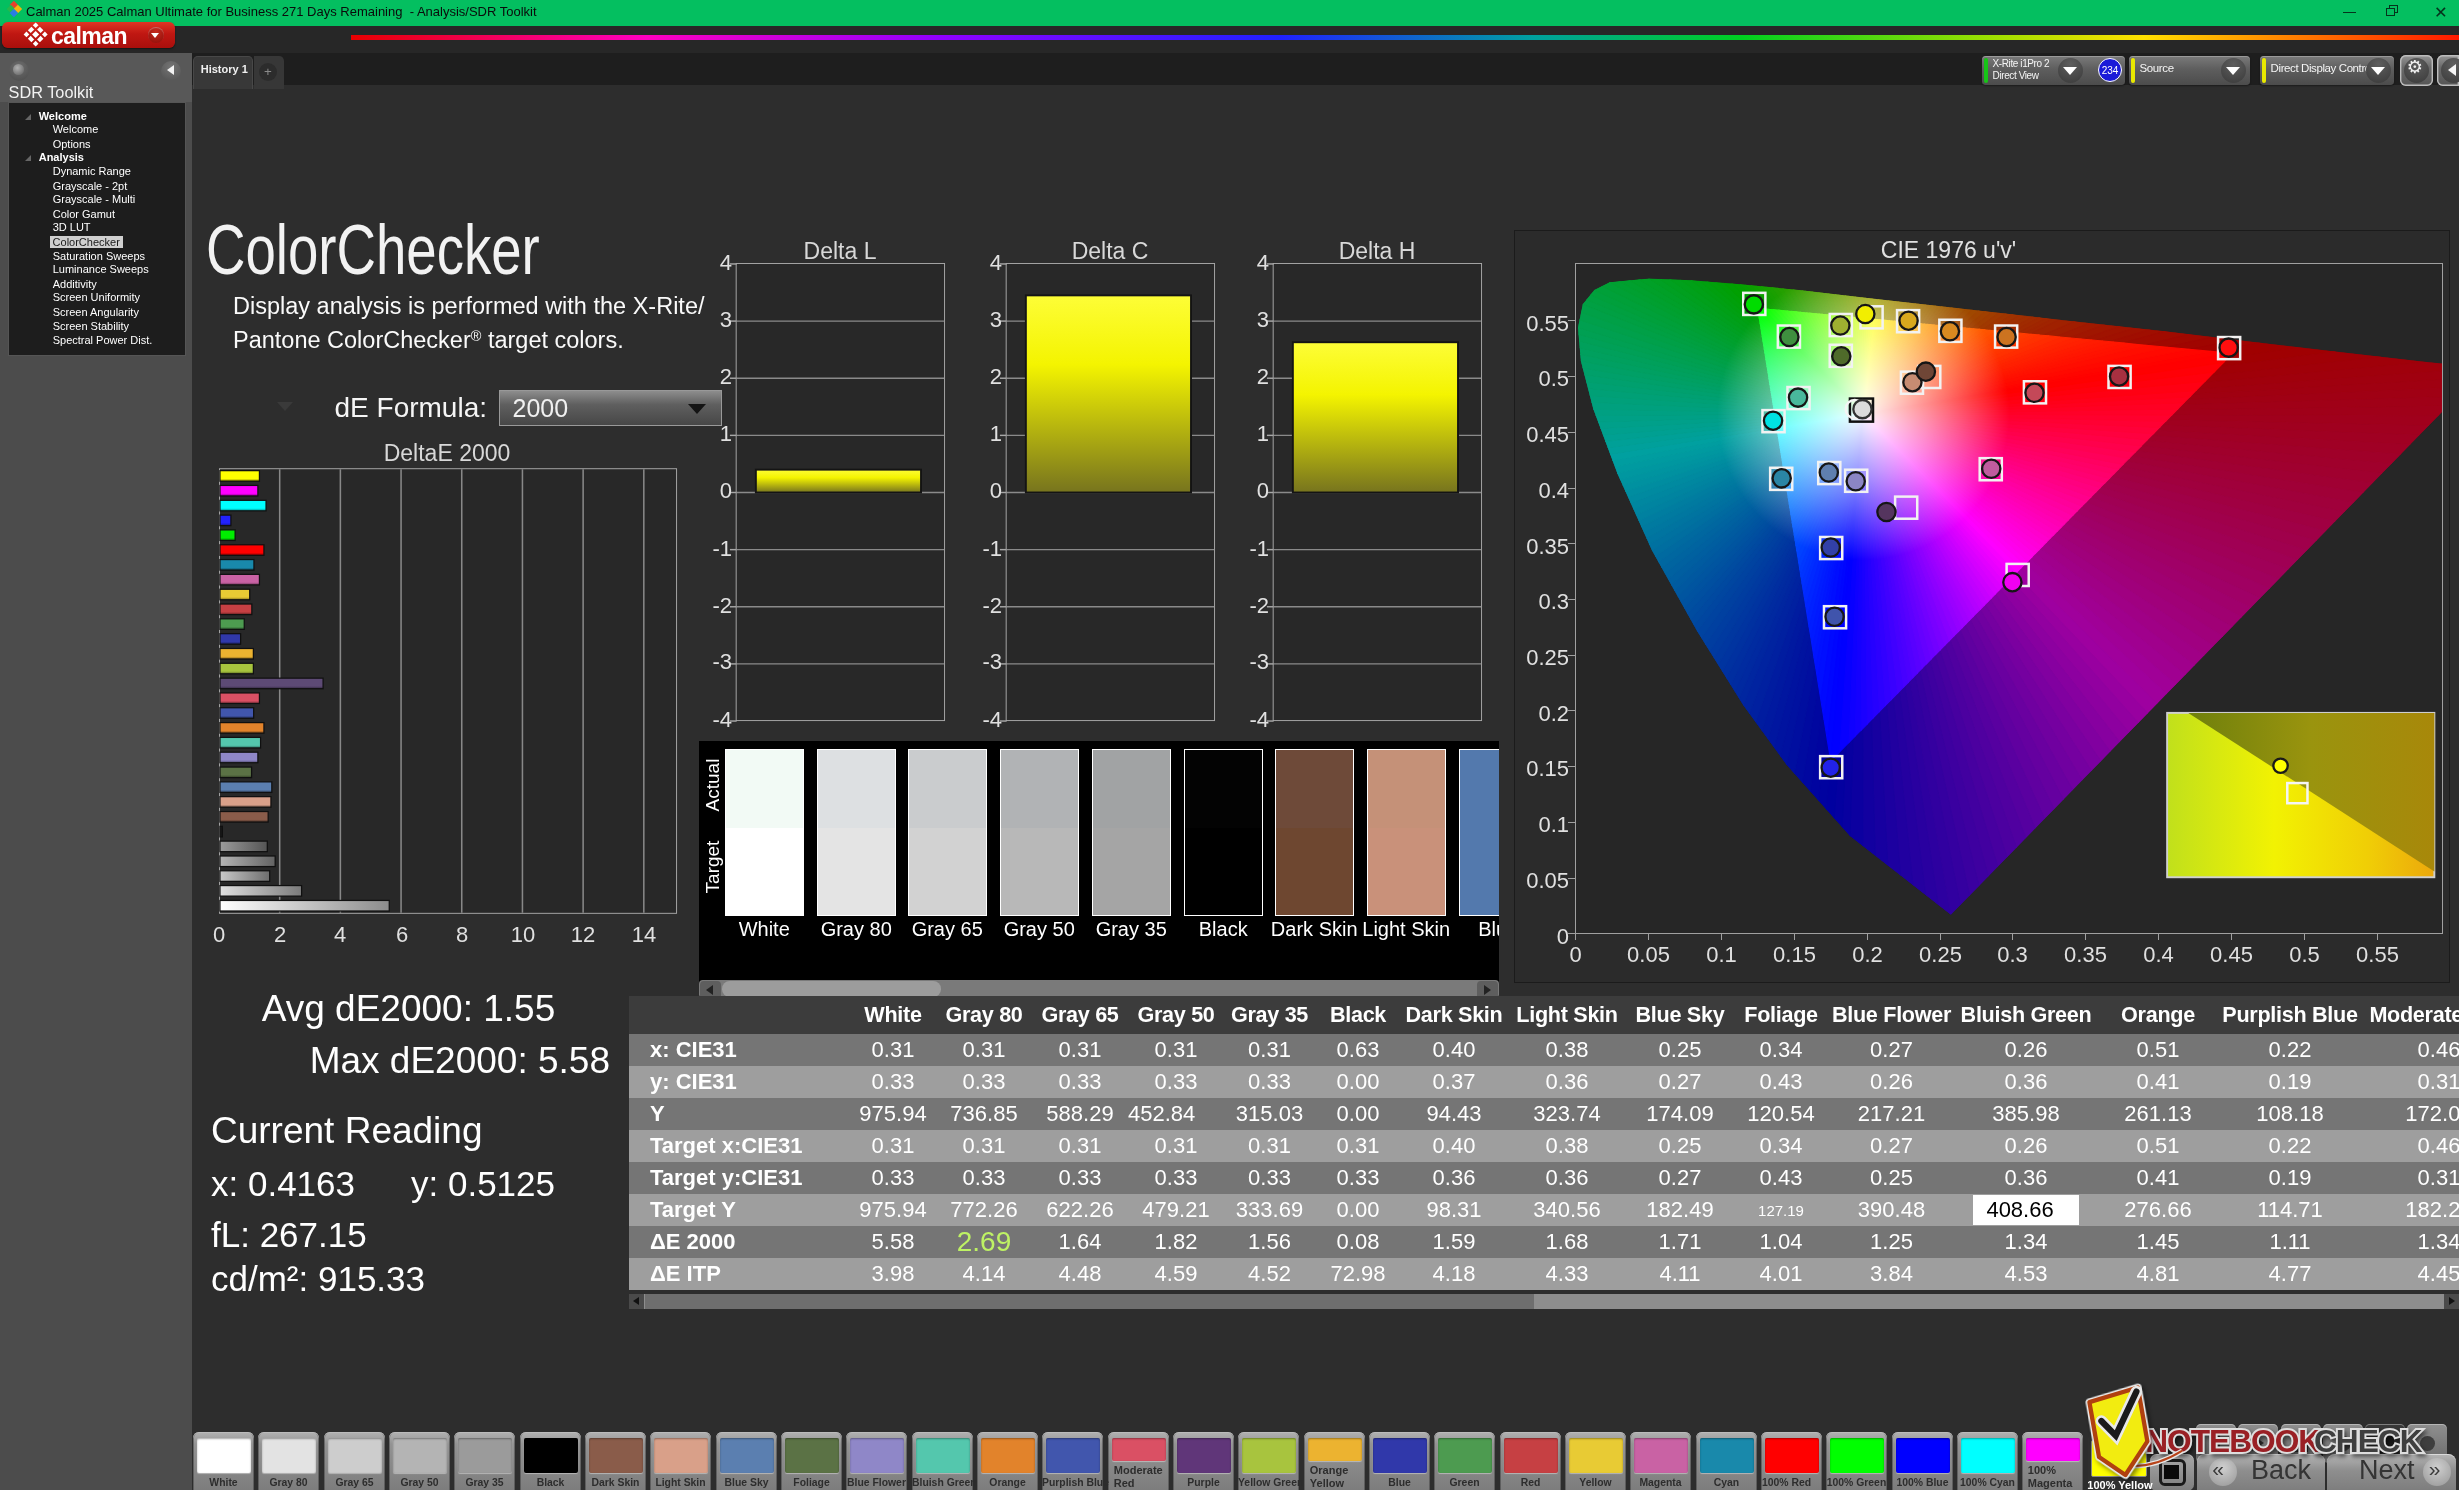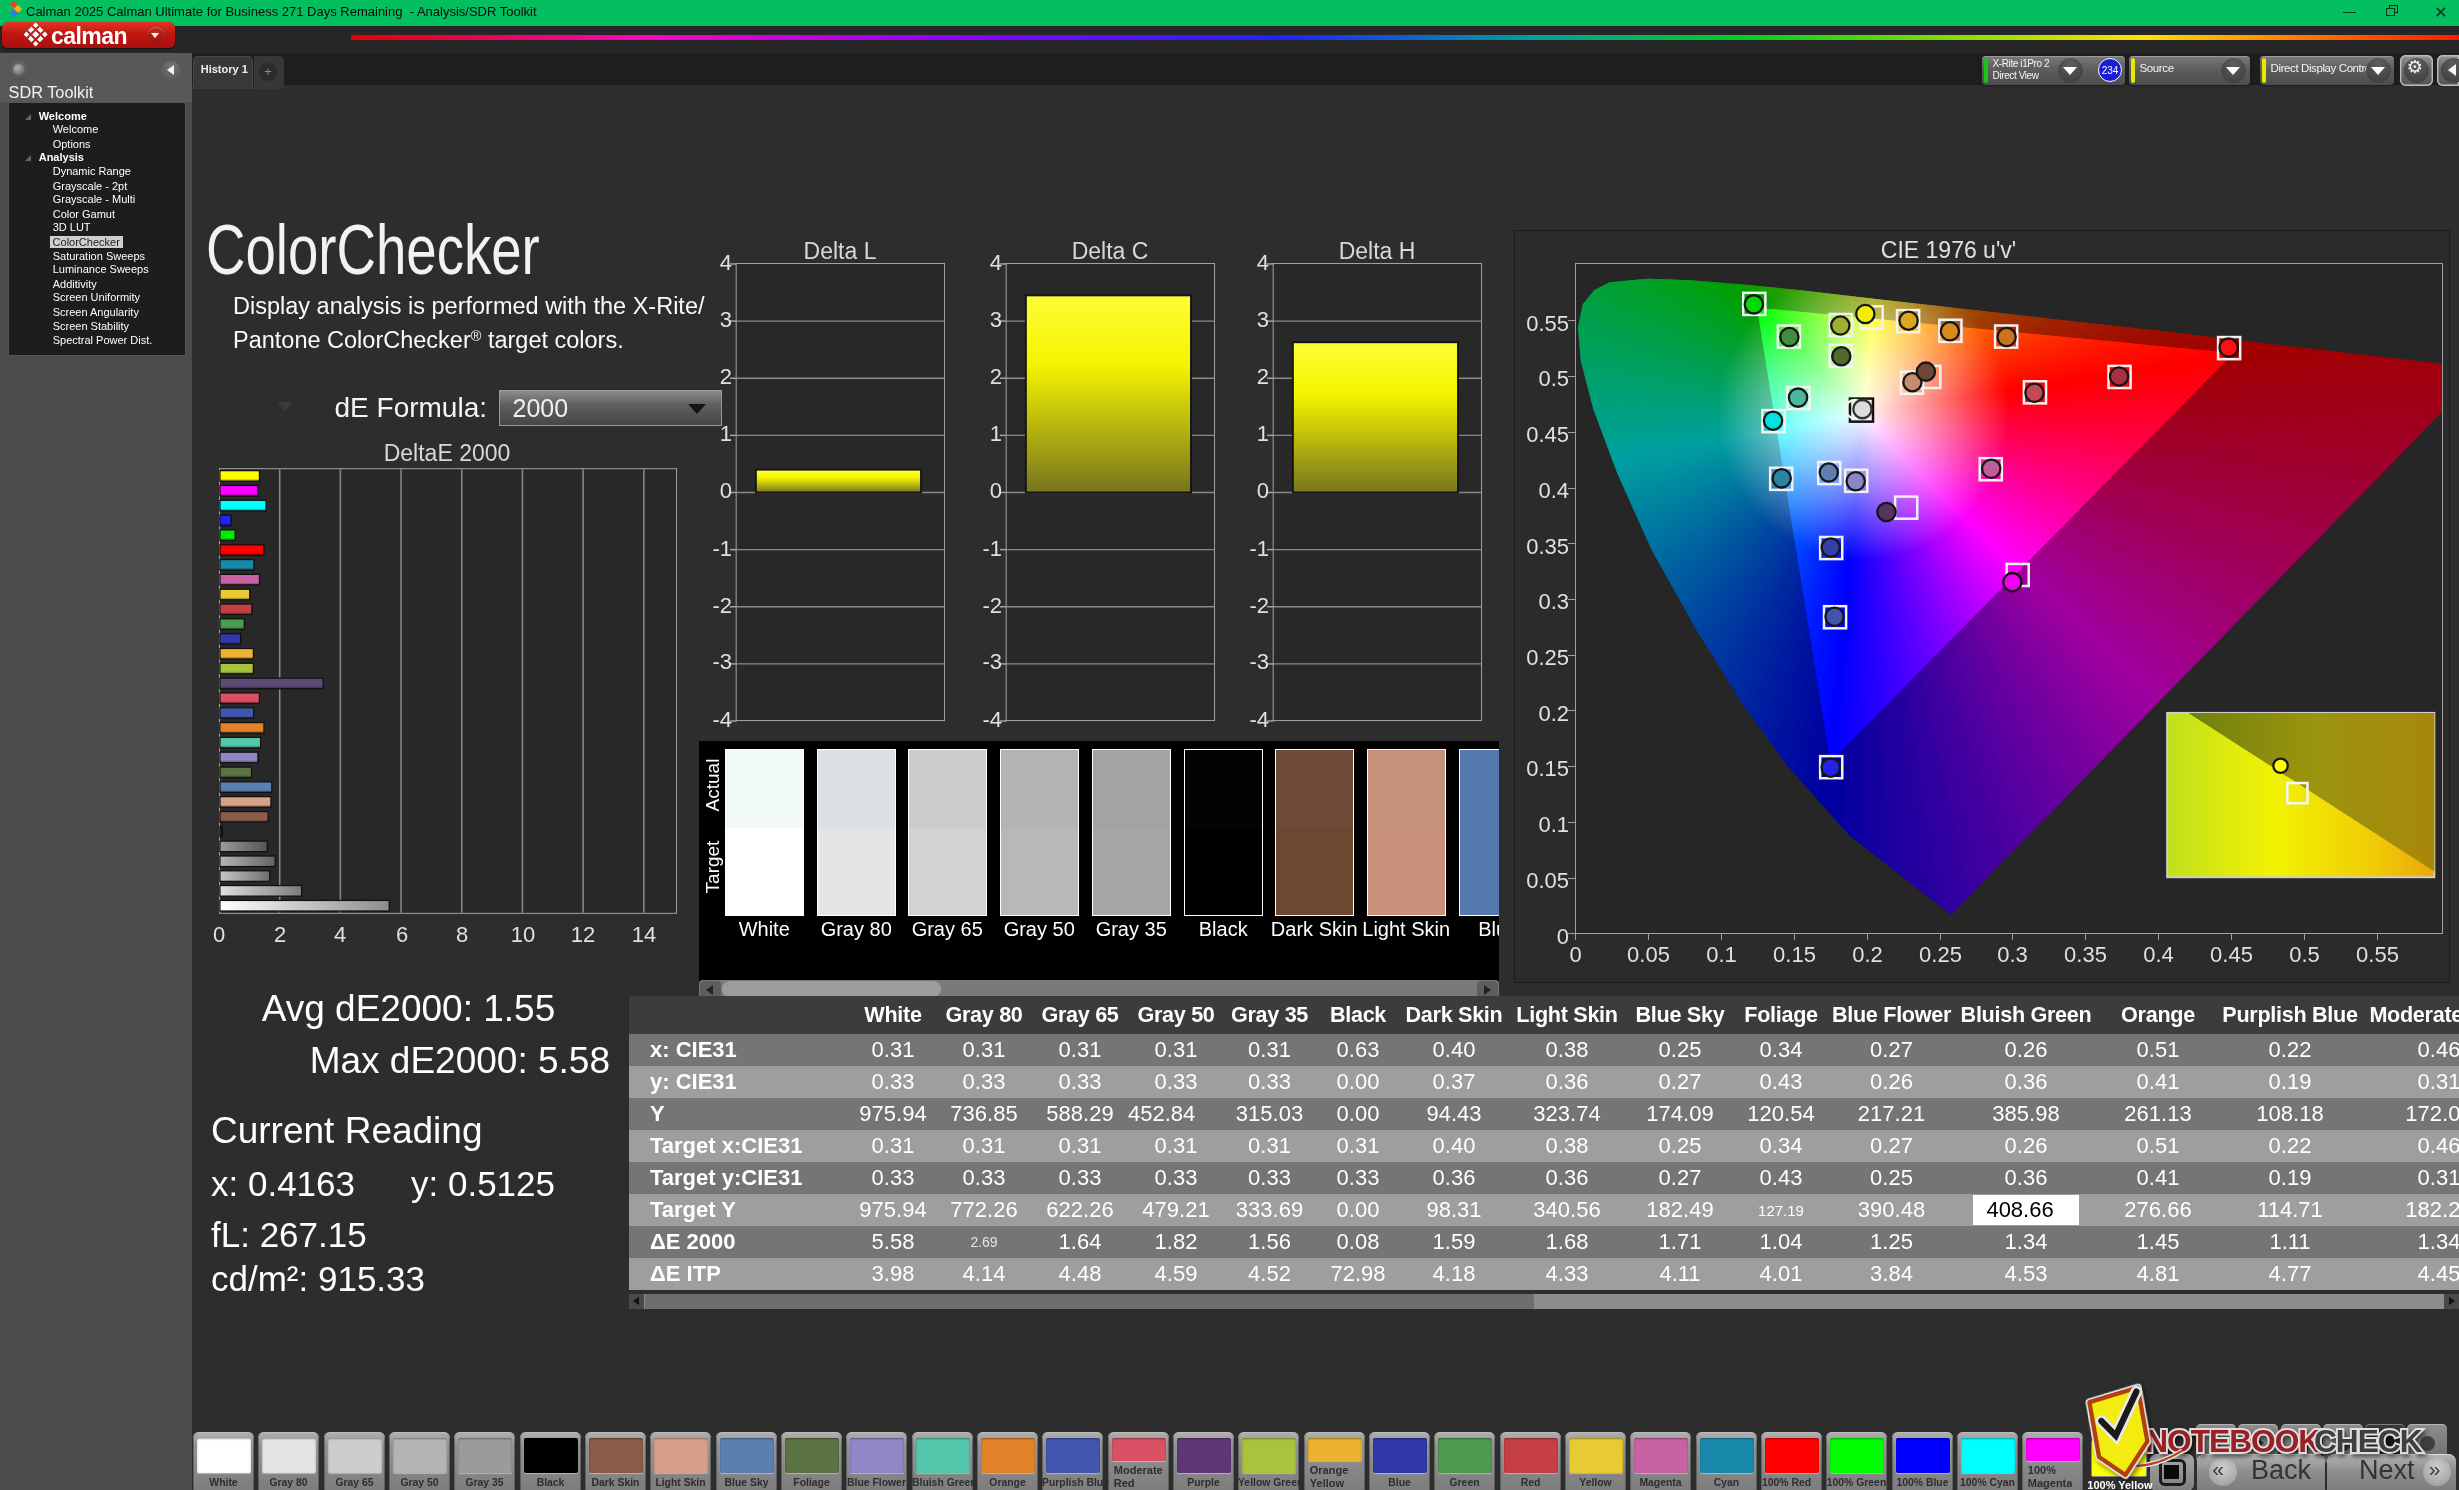--- a/index.html
+++ b/index.html
@@ -1259,21 +1259,21 @@
           <td style="font-size:15px;color:#fff;text-align:center;white-space:nowrap">127.19</td>
           <td style="font-size:22px;color:#fff;text-align:center;white-space:nowrap">390.48</td>
           <td style="font-size:22px;color:#fff;text-align:center;white-space:nowrap"><span style="background:#fff;color:#000;display:inline-block;padding:1.9px 13.4px;text-align:left;min-width:106px">408.66</span></td>
           <td style="font-size:22px;color:#fff;text-align:center;white-space:nowrap">276.66</td>
           <td style="font-size:22px;color:#fff;text-align:center;white-space:nowrap">114.71</td>
           <td style="font-size:22px;color:#fff;text-align:center;white-space:nowrap">182.26</td>
         </tr>
         <tr style="background:#757575;height:32px">
           <td style="font-size:22px;font-weight:700;color:#fff;padding-left:21px;white-space:nowrap">ΔE 2000</td>
           <td style="font-size:22px;color:#fff;text-align:center;white-space:nowrap">5.58</td>
-          <td style="font-size:14px;color:#e5e5e5;text-align:center;white-space:nowrap">2.69</td>
+          <td style="font-size:28px;color:#bef264;text-align:center;white-space:nowrap">2.69</td>
           <td style="font-size:22px;color:#fff;text-align:center;white-space:nowrap">1.64</td>
           <td style="font-size:22px;color:#fff;text-align:center;white-space:nowrap">1.82</td>
           <td style="font-size:22px;color:#fff;text-align:center;white-space:nowrap">1.56</td>
           <td style="font-size:22px;color:#fff;text-align:center;white-space:nowrap">0.08</td>
           <td style="font-size:22px;color:#fff;text-align:center;white-space:nowrap">1.59</td>
           <td style="font-size:22px;color:#fff;text-align:center;white-space:nowrap">1.68</td>
           <td style="font-size:22px;color:#fff;text-align:center;white-space:nowrap">1.71</td>
           <td style="font-size:22px;color:#fff;text-align:center;white-space:nowrap">1.04</td>
           <td style="font-size:22px;color:#fff;text-align:center;white-space:nowrap">1.25</td>
           <td style="font-size:22px;color:#fff;text-align:center;white-space:nowrap">1.34</td>

